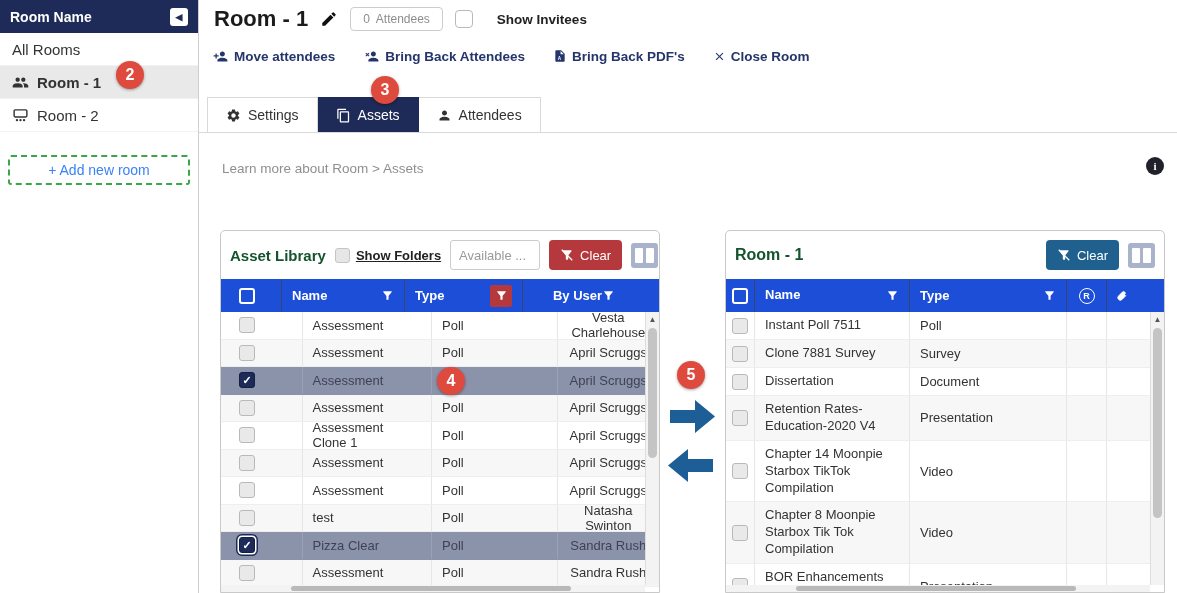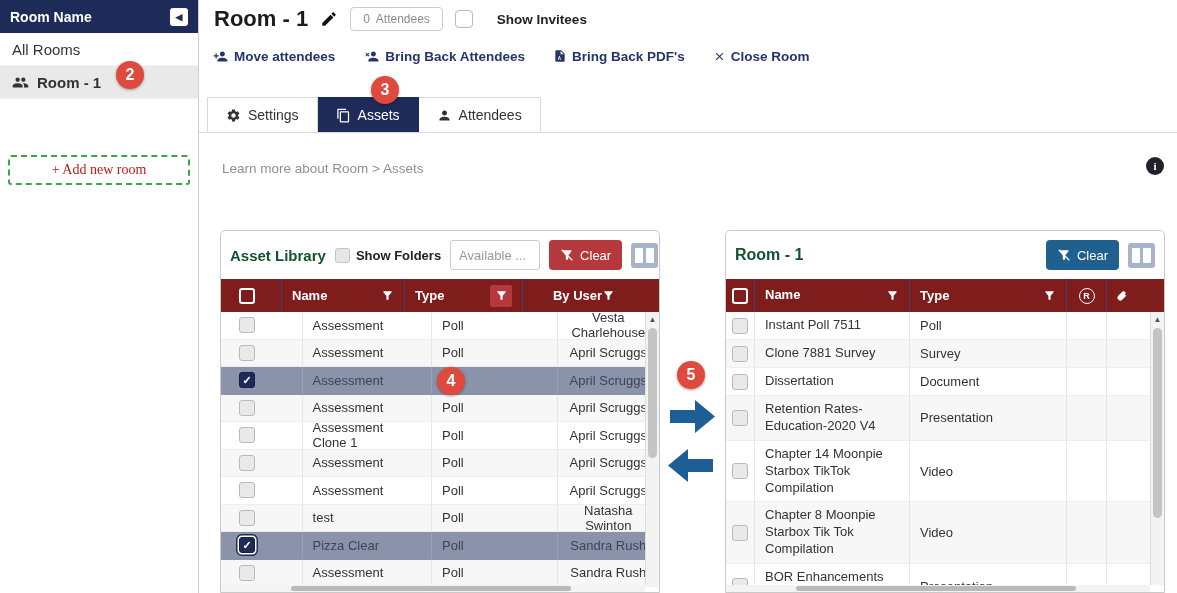--- a/index.html
+++ b/index.html
@@ -15,22 +15,22 @@
                     font-size:14px; font-weight:bold; }
   .collapse-btn { width:18px; height:18px; background:#fff; border-radius:3px;
                   color:#1e2a57; font-size:9px; display:flex; align-items:center;
                   justify-content:center; cursor:pointer; }
   .side-item { height:33px; display:flex; align-items:center; gap:8px; padding:0 12px;
                font-size:15px; color:#333; cursor:pointer; border-bottom:1px solid #f2f2f2; }
   .side-item.active { background:#e9e9e9; font-weight:bold; }
   .side-item svg { flex:0 0 auto; }
   .add-room { position:absolute; left:8px; top:155px; width:182px; height:30px;
               border:2px dashed #3aa648; border-radius:3px; background:#fff;
-              color:#b91c1c; font-size:14px; display:flex; align-items:center;
-              justify-content:center; cursor:pointer; font-family:Liberation Serif, serif; }
+              color:#3b82f6; font-size:14px; display:flex; align-items:center;
+              justify-content:center; cursor:pointer; font-family:Liberation Sans, sans-serif; }
 
   
   .main-title-row { position:absolute; left:214px; top:6px; display:flex;
                     align-items:center; gap:12px; }
   .page-title { font-size:22px; font-weight:bold; color:#1b1b1b; }
   .pencil { display:flex; cursor:pointer; }
   .attendees-badge { border:1px solid #ccc; border-radius:4px; padding:4px 12px;
                      font-size:12px; color:#8d8d8d; display:flex; gap:6px; background:#fff; }
   .show-invitees { display:flex; align-items:center; gap:24px; font-size:13.5px;
                    font-weight:bold; color:#222; }
@@ -60,38 +60,38 @@
                cursor:pointer; font-family:"Liberation Serif", serif; }
 
   
   .panel { position:absolute; top:230px; width:440px; height:363px; background:#fff;
            border:1px solid #c9c9c9; border-radius:5px 5px 0 0; overflow:hidden; }
   .panel.left { left:220px; } .panel.right { left:725px; }
   .panel-header { height:48px; display:flex; align-items:center; padding:0 9px; gap:9px; }
   .panel-title { font-size:15px; font-weight:bold; color:#14532d; white-space:nowrap; }
   .panel.right .panel-title { font-size:16px; }
   .show-folders { display:flex; align-items:flex-start; gap:6px; font-size:13px;
-                  font-weight:bold; color:#222; white-space:nowrap; }
+                  font-weight:bold; color:#222; white-space:nowrap;text-decoration:underline; }
   .cb-plain { width:15px; height:15px; background:#e6e6e6; border:1px solid #c5c5c5;
               border-radius:3px; cursor:pointer; }
   .avail-input { width:90px; height:30px; border:1px solid #ccc; border-radius:3px;
                  font-size:13px; padding:0 8px; color:#333; font-family:inherit; }
   .avail-input::placeholder { color:#9a9a9a; }
   .clear-btn { height:30px; border:none; border-radius:4px; color:#fff; font-size:13px;
                display:flex; align-items:center; gap:6px; padding:0 11px; cursor:pointer;
                font-family:inherit; }
   .clear-btn.red { background:#b5383d; }
   .clear-btn.blue { background:#20608f; margin-left:auto; }
   .cols-icon { width:27px; height:25px; background:#a9b3ca; border-radius:3px;
                display:flex; align-items:center; justify-content:center; gap:3px;
                cursor:pointer; flex:0 0 auto; }
   .cols-icon i { width:8px; height:15px; background:#fff; border-radius:1px; }
 
   
-  .thead { height:33px; background:#7f1d1d; color:#fff; display:flex; align-items:center;
+  .thead { height:33px; background:#1d4ed8; color:#fff; display:flex; align-items:center;
            font-size:13px; font-weight:bold; }
   .th { display:flex; align-items:center; justify-content:space-between;
         padding:0 10px; height:100%; border-left:1px solid #3a4470; }
   .th:first-child { border-left:none; }
   .th svg { fill:#fff; }
   .hdr-cb { width:16px; height:16px; border:2px solid #fff; border-radius:3px;
             cursor:pointer; }
   .red-funnel { width:22px; height:22px; background:#b5383d; border-radius:2px;
                 display:flex; align-items:center; justify-content:center; cursor:pointer; }
   .r-circle { width:16px; height:16px; border:1.5px solid #fff; border-radius:50%;
@@ -155,20 +155,29 @@
   </div>
   <div class="side-item">
     <span>All Rooms</span>
   </div>
   <div class="side-item active">
     <svg width="17" height="17" viewBox="0 0 24 24" fill="#333">
         <path d="M16 11c1.66 0 2.99-1.34 2.99-3S17.66 5 16 5s-3 1.34-3 3 1.34 3 3 3zm-8 0c1.66 0 2.99-1.34 2.99-3S9.66 5 8 5 5 6.34 5 8s1.34 3 3 3zm0 2c-2.33 0-7 1.17-7 3.5V19h14v-2.5c0-2.33-4.67-3.5-7-3.5zm8 0c-.29 0-.62.02-.97.05 1.16.84 1.97 1.97 1.97 3.45V19h6v-2.5c0-2.33-4.67-3.5-7-3.5z"></path>
       </svg>
     <span>Room - 1</span>
   </div>
+  <div class="side-item">
+    <svg width="17" height="17" viewBox="0 0 24 24">
+        <rect x="3" y="4" width="18" height="10" rx="1.5" fill="none" stroke="#333" stroke-width="2"></rect>
+        <circle cx="7" cy="18.5" r="1.7" fill="#333"></circle>
+        <circle cx="12" cy="18.5" r="1.7" fill="#333"></circle>
+        <circle cx="17" cy="18.5" r="1.7" fill="#333"></circle>
+      </svg>
+    <span>Room - 2</span>
+  </div>
   <button class="add-room">+ Add new room</button>
 </div>
 
 <div class="main-title-row">
   <span class="page-title">Room - 1</span>
   <span class="pencil">
     <svg width="18" height="18" viewBox="0 0 24 24" fill="#111">
         <path d="M3 17.25V21h3.75L17.81 9.94l-3.75-3.75L3 17.25zM20.71 7.04c.39-.39.39-1.02 0-1.41l-2.34-2.34a1 1 0 0 0-1.41 0l-1.83 1.83 3.75 3.75 1.83-1.83z"></path>
       </svg>
   </span>

